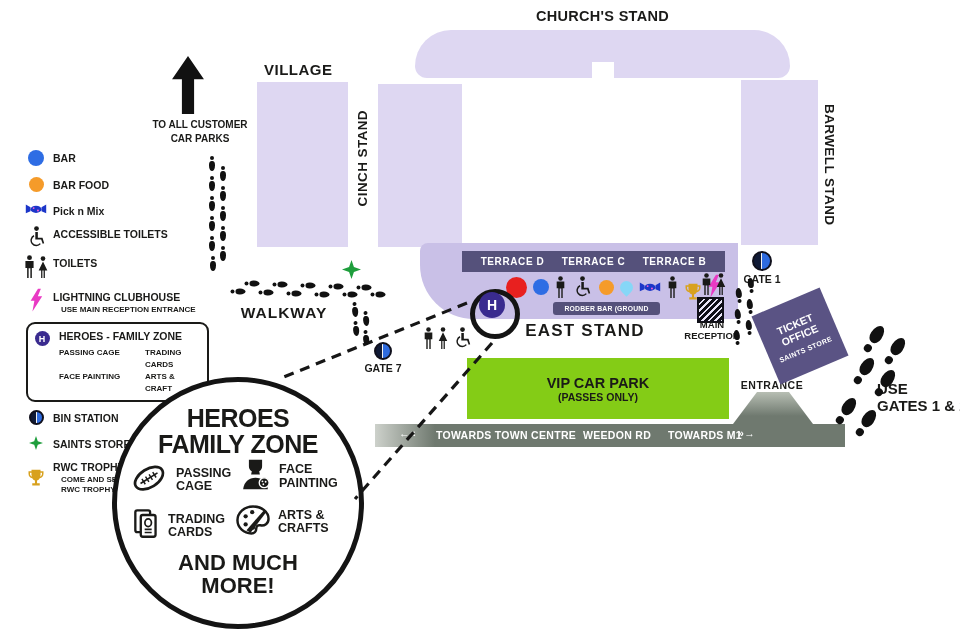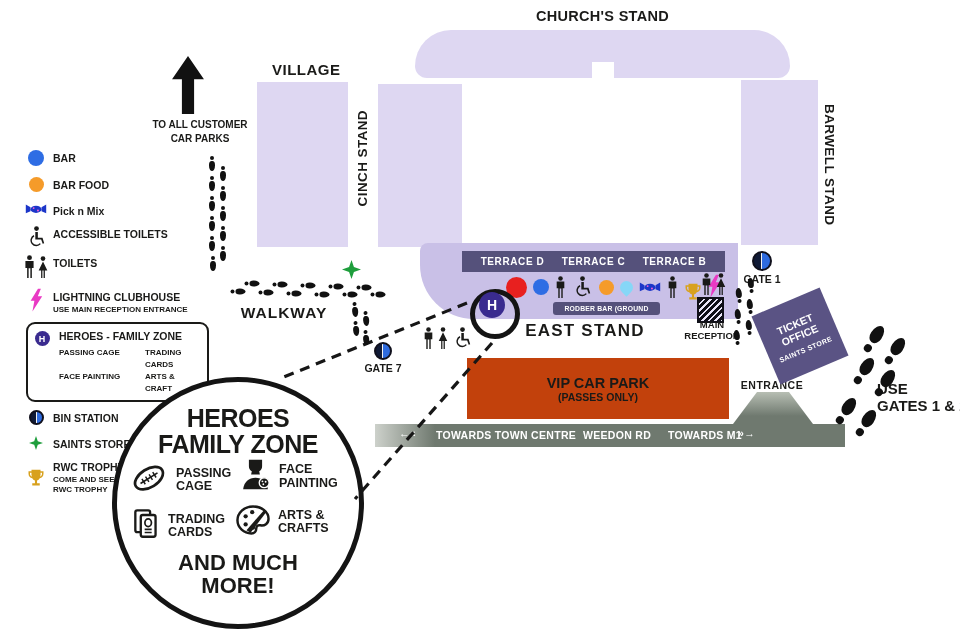--- a/index.html
+++ b/index.html
@@ -23,21 +23,21 @@
   .gatedot{display:inline-block;border-radius:50%;border:2.5px solid #10101c;box-sizing:border-box;
            background:linear-gradient(90deg,#101a36 0 44%,#f4f4f4 44% 53%,#2e6bdf 53% 100%);}
   .hbadge{display:inline-flex;align-items:center;justify-content:center;border-radius:50%;
           background:#3a2b8f;color:#fff;font-weight:bold;}
   .pair{display:inline-flex;gap:2px;align-items:flex-end;}
   
   #legend{left:26px;top:150px;width:190px;}
   .lg-row{display:flex;align-items:flex-start;gap:7px;margin-bottom:7px;}
   .lg-ic{width:20px;display:flex;justify-content:center;flex:0 0 20px;margin-top:0px;}
   .lg-tx{font-weight:bold;font-size:10.5px;line-height:1.3;padding-top:2px;}
-  .lg-sub{font-weight:bold;font-size:8px;line-height:1.25;}
+  .lg-sub{font-weight:bold;font-size:8px;line-height:1.25;margin-left:8px;}
   .lg-row .dot{width:14px;height:14px;}
   .lg-row .drop{width:11px;height:11px;}
   .lg-row .gatedot{width:15px;height:15px;}
   .lg-row .hbadge{width:15px;height:15px;font-size:9px;}
   .lg-row svg{display:block;}
   #lg-heroes-box{border:2px solid #1a1a18;border-radius:9px;padding:4px 7px 5px 4px;margin:2px 0 8px 0;width:168px;}
   #lg-heroes-box .lg-row{margin-bottom:1px;}
   .hb-grid{display:grid;grid-template-columns:86px auto;font-size:8px;font-weight:bold;line-height:1.5;margin-left:27px;}
   
   .fac{display:inline-flex;align-items:center;}
@@ -85,21 +85,21 @@
 </style>
 </head>
 <body>
 
 <div id="stage">
 
   <div class="abs lbl ctr" style="left:520px;top:8px;width:165px;font-size:14.5px;letter-spacing:.3px;">CHURCH'S STAND</div>
   <div class="abs blk" style="left:415px;top:30px;width:375px;height:48px;border-radius:42px 42px 14px 14px;"></div>
   <div class="abs" style="left:592px;top:62px;width:22px;height:16px;background:#fff;"></div>
 
-  <div class="abs lbl" style="left:272px;top:61px;font-size:15px;letter-spacing:.5px;text-align:center;">VILLAGE</div>
+  <div class="abs lbl" style="left:264px;top:61px;font-size:15px;letter-spacing:.5px;text-align:center;">VILLAGE</div>
   <div class="abs blk" style="left:257px;top:82px;width:91px;height:165px;"></div>
   <div class="abs" style="left:168px;top:56px;">
     <svg width="40" height="58" viewBox="0 0 24 40">
         <path d="M12 0 L23 16 H16.2 V40 H7.8 V16 H1 Z" fill="#111"></path>
       </svg>
   </div>
   <div class="abs lbl ctr" style="left:138px;top:118px;width:124px;font-size:10px;line-height:1.35;white-space:normal;">
     <div>TO ALL CUSTOMER</div>
       <div>CAR PARKS</div>
   </div>
@@ -224,21 +224,21 @@
     <svg width="19" height="19" viewBox="0 0 18 18">
         <path d="M9 0 11.3 6.7 18 9 11.3 11.3 9 18 6.7 11.3 0 9 6.7 6.7Z" fill="#1e9e3c"></path>
       </svg>
   </span>
 
   <div class="abs lbl ctr" style="left:228px;top:304px;width:112px;font-size:15.5px;letter-spacing:1px;">WALKWAY</div>
 
   <div class="abs" style="left:470px;top:289px;width:50px;height:50px;border:5px solid #141414;border-radius:50%;box-sizing:border-box;"></div>
   <span class="hbadge abs" style="left:479px;top:292px;width:26px;height:26px;font-size:14px;">H</span>
 
-  <div class="abs ctr" style="left:467px;top:358px;width:262px;height:61px;background:#c2410c;display:flex;flex-direction:column;justify-content:center;">
+  <div class="abs ctr" style="left:467px;top:358px;width:262px;height:61px;background:#84cc16;display:flex;flex-direction:column;justify-content:center;">
     <div class="lbl" style="font-size:14.5px;">VIP CAR PARK</div>
     <div class="lbl" style="font-size:10.5px;">(PASSES ONLY)</div>
   </div>
 
   <div class="abs" id="road">
     <span class="road-arrow" style="left:24px;">←«</span>
     <span style="left:61px;">TOWARDS TOWN CENTRE</span>
     <span style="left:208px;">WEEDON RD</span>
     <span style="left:293px;">TOWARDS M1</span>
     <span class="road-arrow" style="left:363px;">»→</span>

